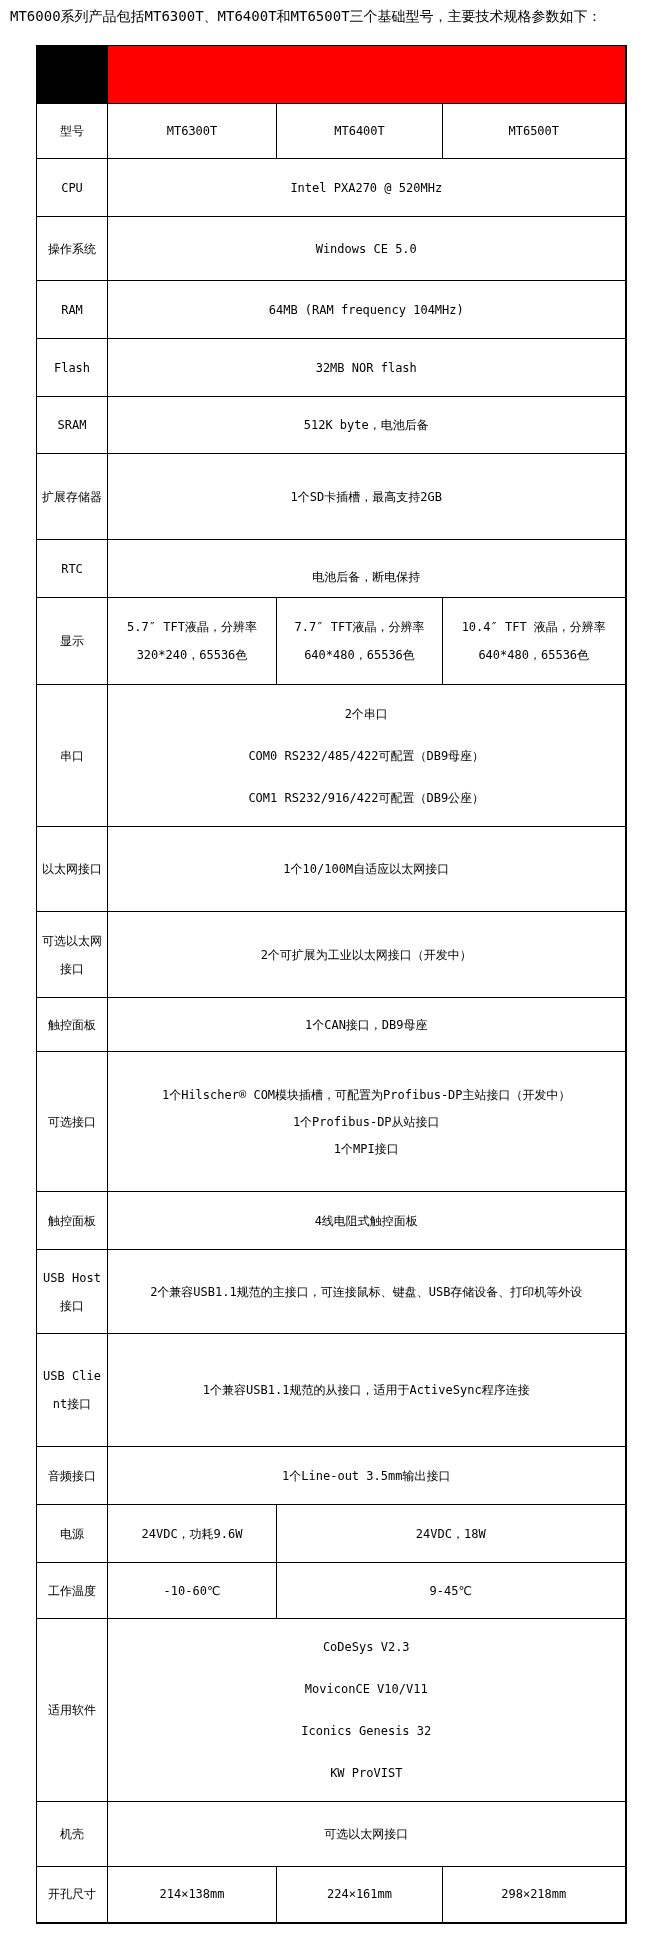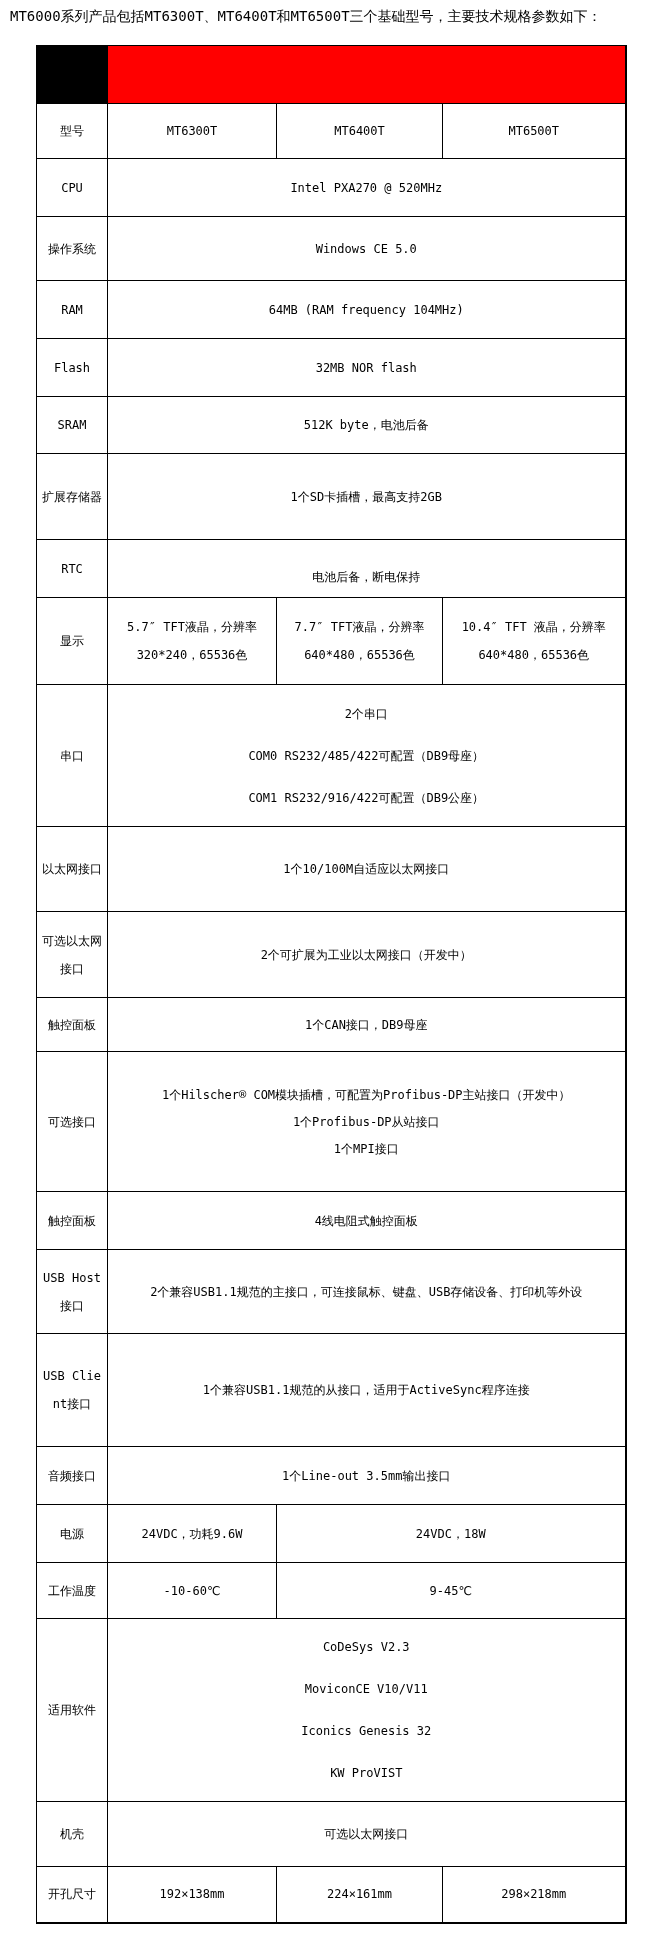--- a/index.html
+++ b/index.html
@@ -271,21 +271,21 @@
           <td class="content-cell" colspan="3">
             <div class="lines" style="gap: 26px;">
               <div class="line">可选以太网接口</div>
             </div>
           </td>
         </tr>
         <tr style="height: 56px; padding-left: 24px;">
           <td class="label-cell">开孔尺寸</td>
           <td class="content-cell" colspan="1">
             <div class="lines" style="gap: 26px;">
-              <div class="line">192×138mm</div>
+              <div class="line">214×138mm</div>
             </div>
           </td>
           <td class="content-cell" colspan="1">
             <div class="lines" style="gap: 26px;">
               <div class="line">224×161mm</div>
             </div>
           </td>
           <td class="content-cell" colspan="1">
             <div class="lines" style="gap: 26px;">
               <div class="line">298×218mm</div>

